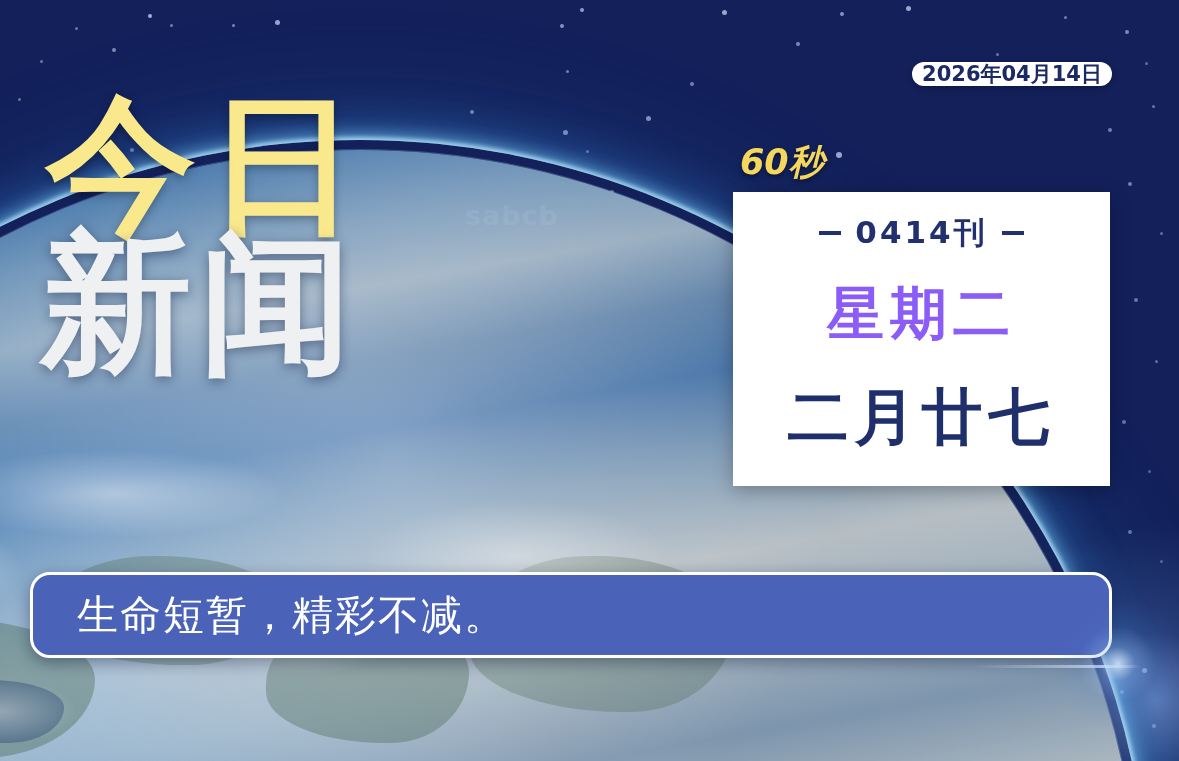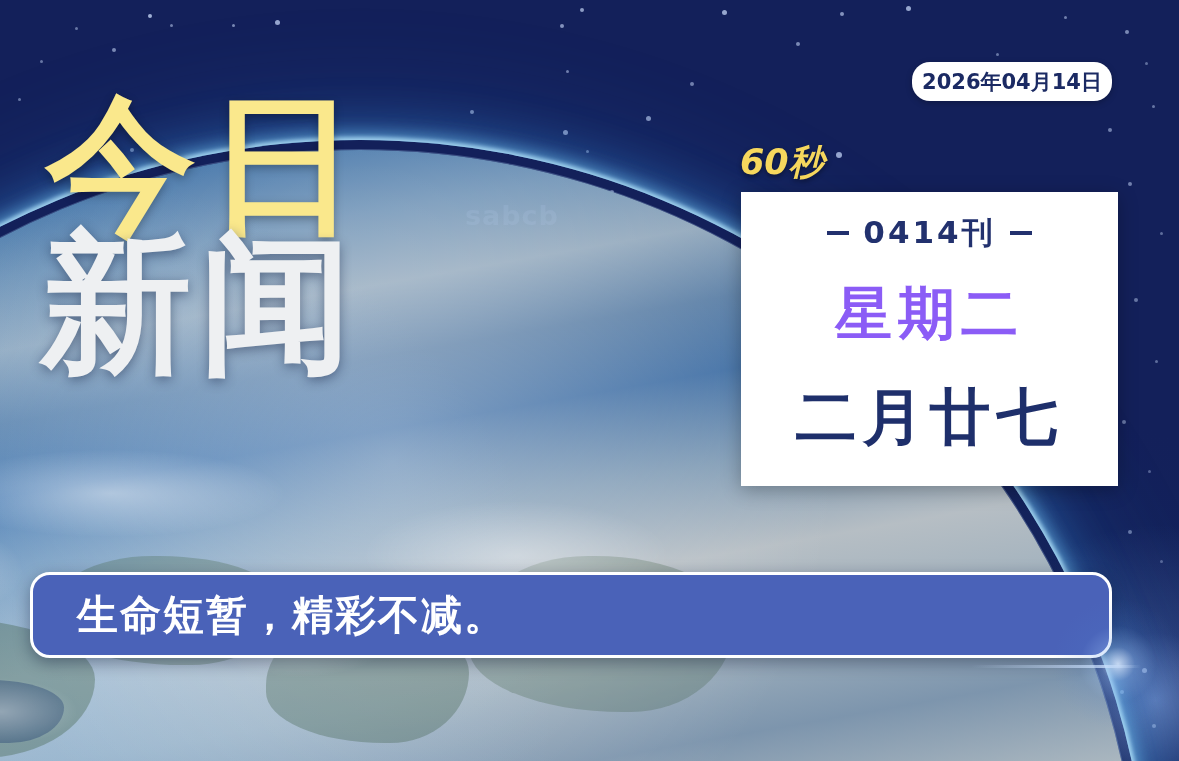--- a/index.html
+++ b/index.html
@@ -71,21 +71,21 @@
   }
   .hl-xin{
     font-size:152px; font-weight:bold; color:#eef0f2; letter-spacing:8px;
     font-family:Liberation Sans, sans-serif;
     text-shadow:0 3px 12px rgba(10,25,60,.45);
     margin-left:-6px;
   }
 
   
   .date-pill{
-    position:absolute; left:912px; top:62px; width:200px; height:39px;
+    position:absolute; left:912px; top:62px; width:200px; height:24px;
     background:#ffffff; border-radius:18px;
     display:flex; align-items:center; justify-content:center;
     color:#1b2a63; font-size:21px; font-weight:bold; letter-spacing:0px;
     font-family:"DejaVu Sans","Liberation Sans",sans-serif;
     box-shadow:0 2px 6px rgba(0,0,0,.25);
   }
 
   
   .tagline{
     position:absolute; left:740px; top:139px; height:44px;
@@ -100,21 +100,20 @@
 
   
   .card{
     position:absolute; left:733px; top:192px; width:377px; height:294px;
     background:#ffffff;
     display:flex; flex-direction:column; align-items:center; justify-content:flex-start;
     padding-top:16px;
     box-shadow:0 4px 18px rgba(0,0,0,.28);
     font-family:"DejaVu Sans","Liberation Sans",sans-serif;
     color:#1e3270;
-    margin-left:8px;
   }
   .card-issue{
     font-size:31px; font-weight:bold; letter-spacing:3px; color:#22316e;
     display:flex; align-items:center; gap:14px; margin-top:4px;
   }
   .card-issue .dash{ display:inline-block; width:22px; height:4px; background:#22316e; }
   .card-week{
     font-size:57px; font-weight:bold; letter-spacing:6px; color:#8b5cf6; margin-top:22px;
   }
   .card-lunar{
@@ -122,21 +121,21 @@
   }
 
   
   .banner{
     position:absolute; left:30px; top:572px; width:1082px; height:86px;
     background:#4a62b8; border:3px solid #ffffff; border-radius:20px;
     display:flex; align-items:center; padding-left:44px;
     box-shadow:0 5px 16px rgba(8,18,48,.40);
   }
   .banner-text{
-    color:#ffffff; font-size:41px; font-weight:bold; letter-spacing:2px;
+    color:#ffffff; font-size:41px; font-weight:normal; letter-spacing:2px;
     font-family:"DejaVu Sans","Liberation Sans",sans-serif;
     white-space:nowrap;
   }
 
   
   .watermark{
     position:absolute; left:465px; top:200px;
     font-size:27px; font-weight:bold; letter-spacing:1px;
     color:rgba(190,210,245,.14);
     font-family:"DejaVu Sans","Liberation Sans",sans-serif;

